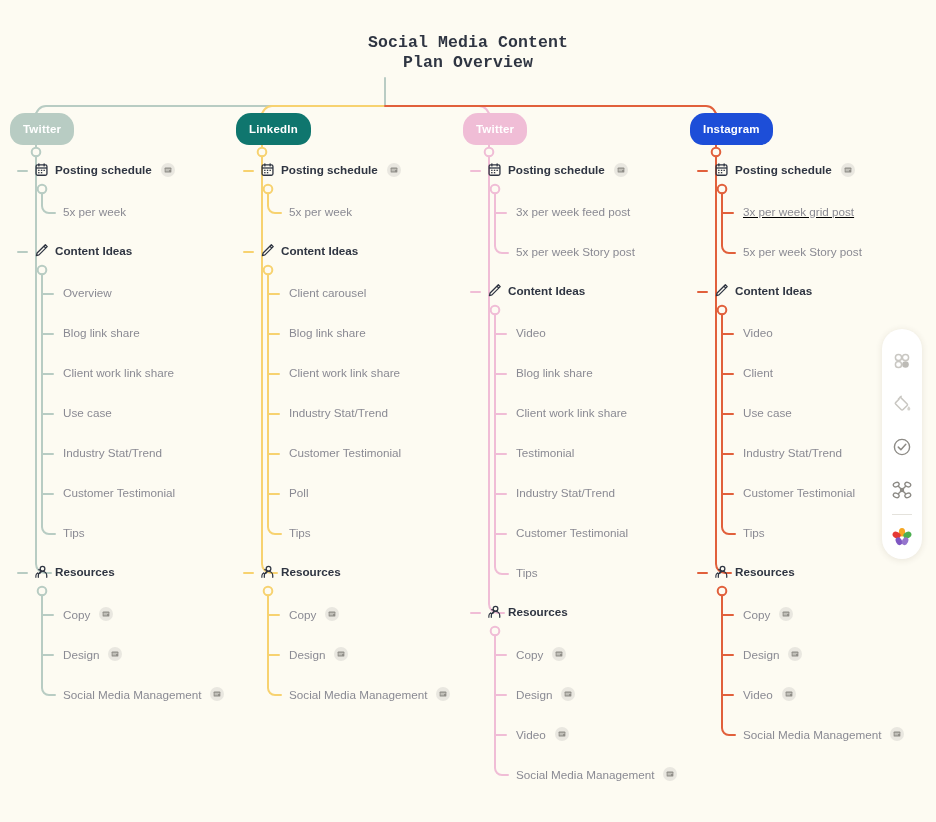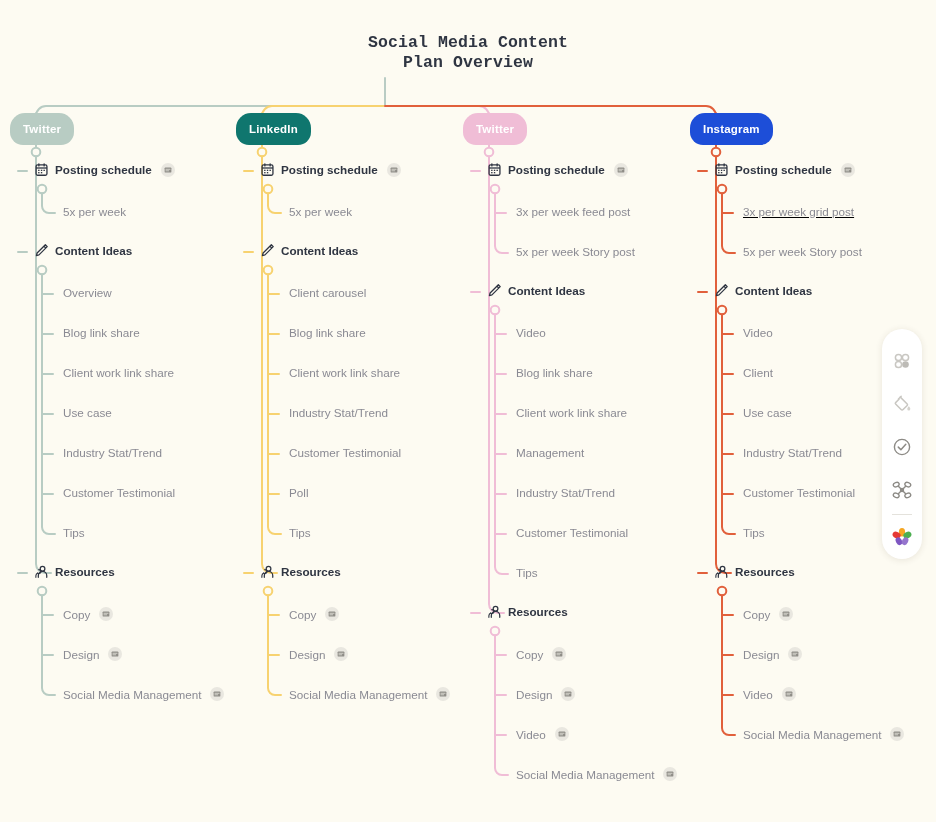--- a/index.html
+++ b/index.html
@@ -425,21 +425,21 @@
       <div class="node lvl2" style="left: 516px; top: 326px;">
         <span class="node-label">Video</span>
       </div>
       <div class="node lvl2" style="left: 516px; top: 366px;">
         <span class="node-label">Blog link share</span>
       </div>
       <div class="node lvl2" style="left: 516px; top: 406px;">
         <span class="node-label">Client work link share</span>
       </div>
       <div class="node lvl2" style="left: 516px; top: 446px;">
-        <span class="node-label">Management</span>
+        <span class="node-label">Testimonial</span>
       </div>
       <div class="node lvl2" style="left: 516px; top: 486px;">
         <span class="node-label">Industry Stat/Trend</span>
       </div>
       <div class="node lvl2" style="left: 516px; top: 526px;">
         <span class="node-label">Customer Testimonial</span>
       </div>
       <div class="node lvl2" style="left: 516px; top: 566px;">
         <span class="node-label">Tips</span>
       </div>

